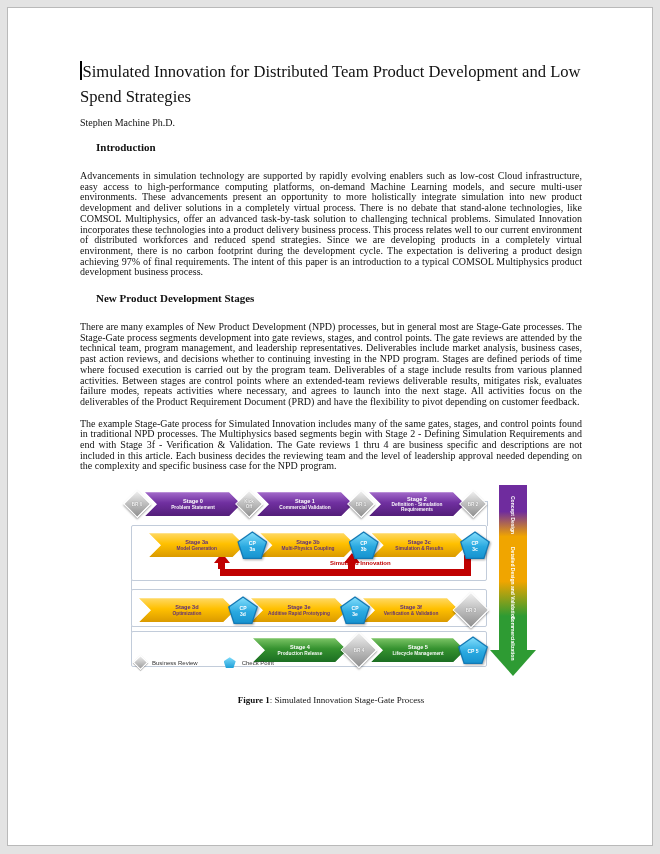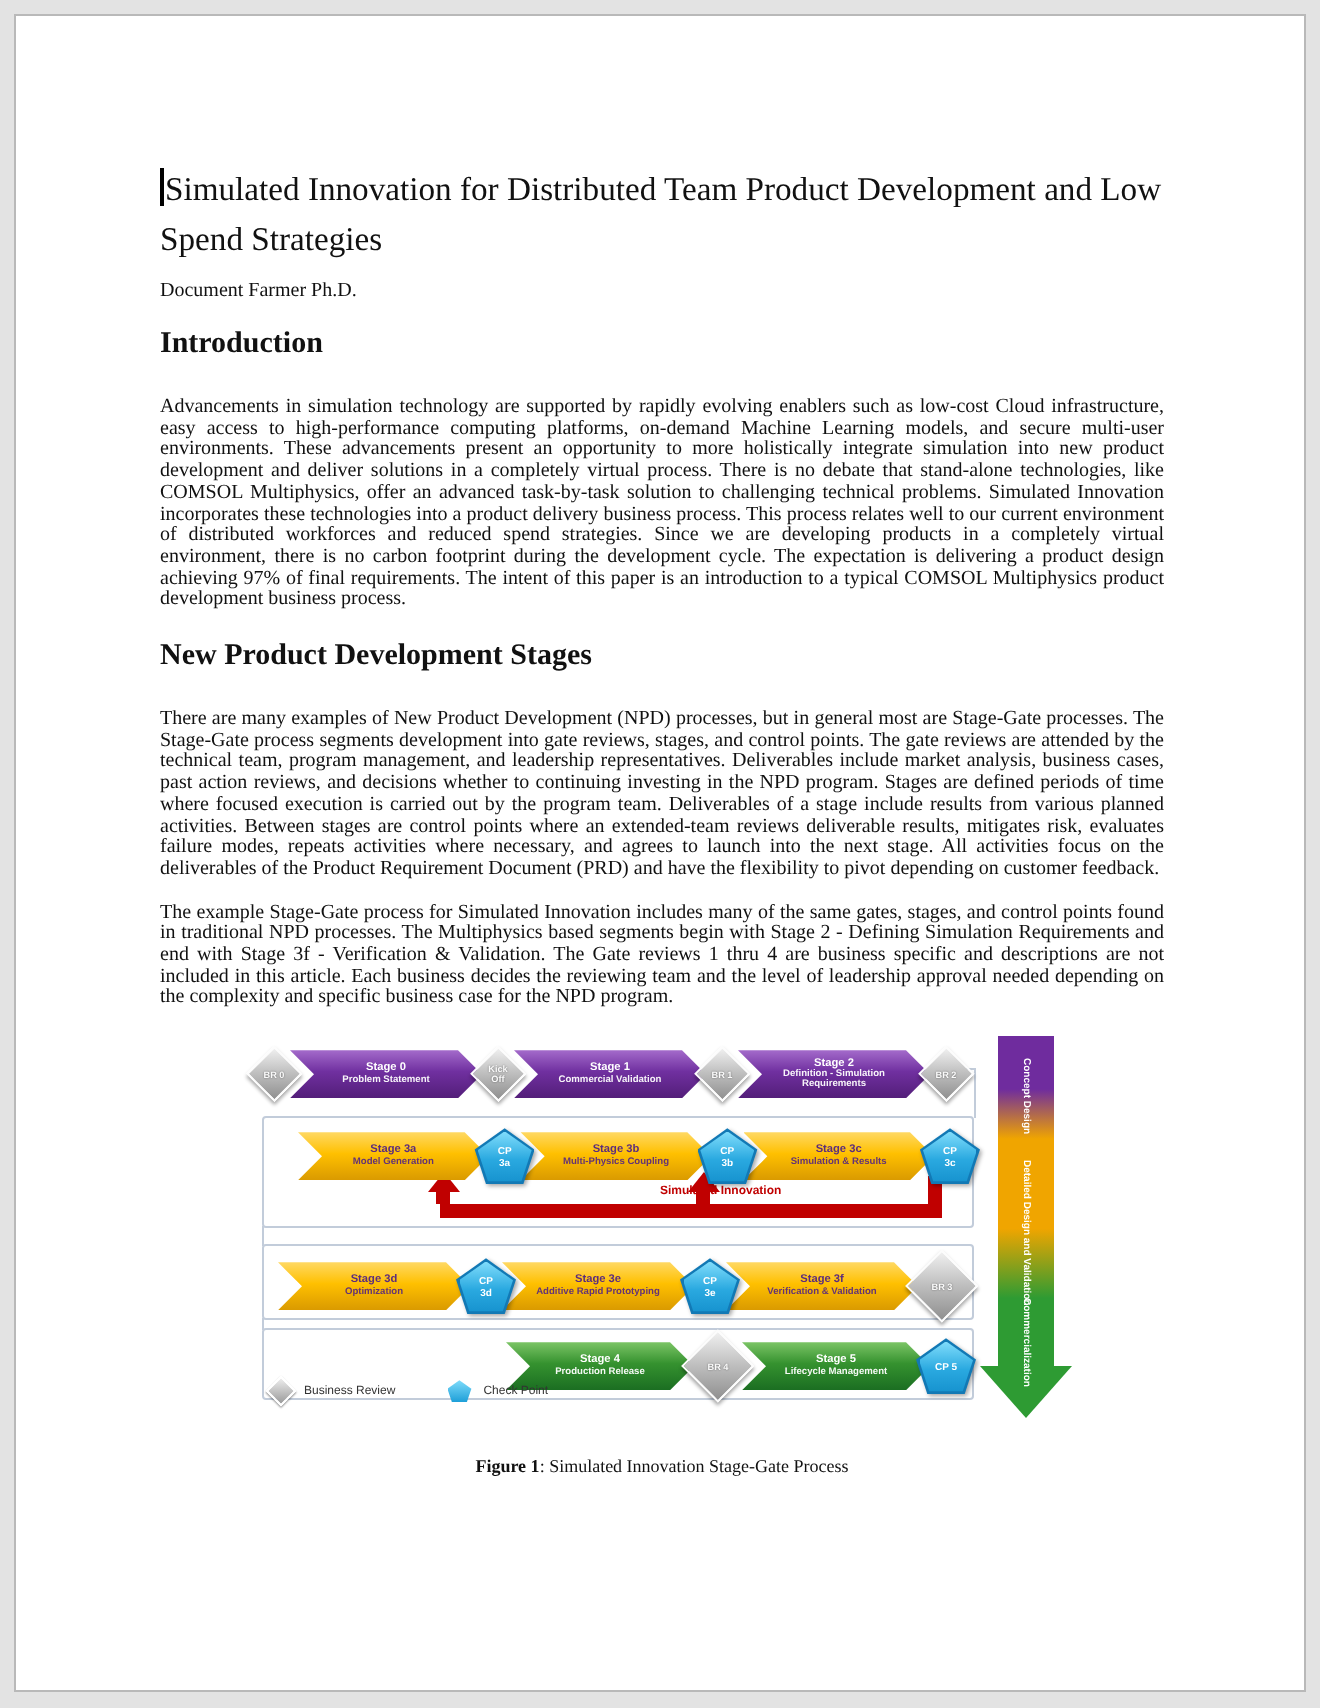--- a/index.html
+++ b/index.html
@@ -1,25 +1,25 @@
 <!DOCTYPE html>
 <html><head>
 <meta charset="utf-8">
 <style>
   html,body{margin:0;padding:0;}
   body{font-family:"Liberation Serif",serif;background:#E3E3E3;}
   .canvas{position:relative;width:660px;height:854px;background:#E3E3E3;overflow:hidden;}
   .page{position:absolute;left:7px;top:7px;width:646px;height:839px;background:#FFFFFF;
         border:1px solid #B9B9B9;box-sizing:border-box;}
-  .content{padding:74px 70px 0 72px;}
+  .content{padding:51px 70px 0 72px;}
 
   .doc-title{font-size:16.6px;line-height:25px;font-weight:normal;color:#111;margin:0 0 8px 0;}
   .cursor{display:inline-block;width:1.5px;height:19px;background:#000;vertical-align:-3px;margin-right:1px;}
   .author{font-size:10px;margin:0 0 13px 0;color:#111;}
-  h2{font-size:15px;margin:0 0 18px 0;color:#111;}
+  h2{font-size:11px;margin:0 0 18px 16px;color:#111;}
   p.body{font-size:10px;line-height:10.7px;text-align:justify;color:#111;margin:0 0 11px 0;}
   p.body.gap{margin-top:3px;}
 
   
   .figure{position:relative;width:414px;height:200px;margin:4px 0 0 45px;}
   .panel{position:absolute;left:6px;width:356px;border:1px solid #C2CCDA;border-radius:2px;background:transparent;z-index:0;box-sizing:border-box;}
   .panel-a{top:42px;height:56px;}
   .panel-b{top:106px;height:38px;}
   .panel-c{top:148px;height:36px;}
   .stub{position:absolute;background:#C2CCDA;z-index:0;}
@@ -98,21 +98,21 @@
 </style>
 </head>
 <body>
 
 <div class="canvas">
   <div class="page">
     <div class="content">
 
       <h1 class="doc-title"><span class="cursor"></span><span>Simulated Innovation for Distributed Team Product Development and Low Spend Strategies</span></h1>
 
-      <p class="author">Document Farmer Ph.D.</p>
+      <p class="author">Stephen Machine Ph.D.</p>
 
       <h2>Introduction</h2>
       <p class="body">Advancements in simulation technology are supported by rapidly evolving enablers such as low-cost Cloud infrastructure, easy access to high-performance computing platforms, on-demand Machine Learning models, and secure multi-user environments. These advancements present an opportunity to more holistically integrate simulation into new product development and deliver solutions in a completely virtual process. There is no debate that stand-alone technologies, like COMSOL Multiphysics, offer an advanced task-by-task solution to challenging technical problems. Simulated Innovation incorporates these technologies into a product delivery business process. This process relates well to our current environment of distributed workforces and reduced spend strategies. Since we are developing products in a completely virtual environment, there is no carbon footprint during the development cycle. The expectation is delivering a product design achieving 97% of final requirements. The intent of this paper is an introduction to a typical COMSOL Multiphysics product development business process.</p>
 
       <h2 style="margin-top:14px;">New Product Development Stages</h2>
       <p class="body">There are many examples of New Product Development (NPD) processes, but in general most are Stage-Gate processes. The Stage-Gate process segments development into gate reviews, stages, and control points. The gate reviews are attended by the technical team, program management, and leadership representatives. Deliverables include market analysis, business cases, past action reviews, and decisions whether to continuing investing in the NPD program. Stages are defined periods of time where focused execution is carried out by the program team. Deliverables of a stage include results from various planned activities. Between stages are control points where an extended-team reviews deliverable results, mitigates risk, evaluates failure modes, repeats activities where necessary, and agrees to launch into the next stage. All activities focus on the deliverables of the Product Requirement Document (PRD) and have the flexibility to pivot depending on customer feedback.</p>
       <p class="body gap">The example Stage-Gate process for Simulated Innovation includes many of the same gates, stages, and control points found in traditional NPD processes. The Multiphysics based segments begin with Stage 2 - Defining Simulation Requirements and end with Stage 3f - Verification &amp; Validation. The Gate reviews 1 thru 4 are business specific and descriptions are not included in this article. Each business decides the reviewing team and the level of leadership approval needed depending on the complexity and specific business case for the NPD program.</p>
 
       <div class="figure">
 

